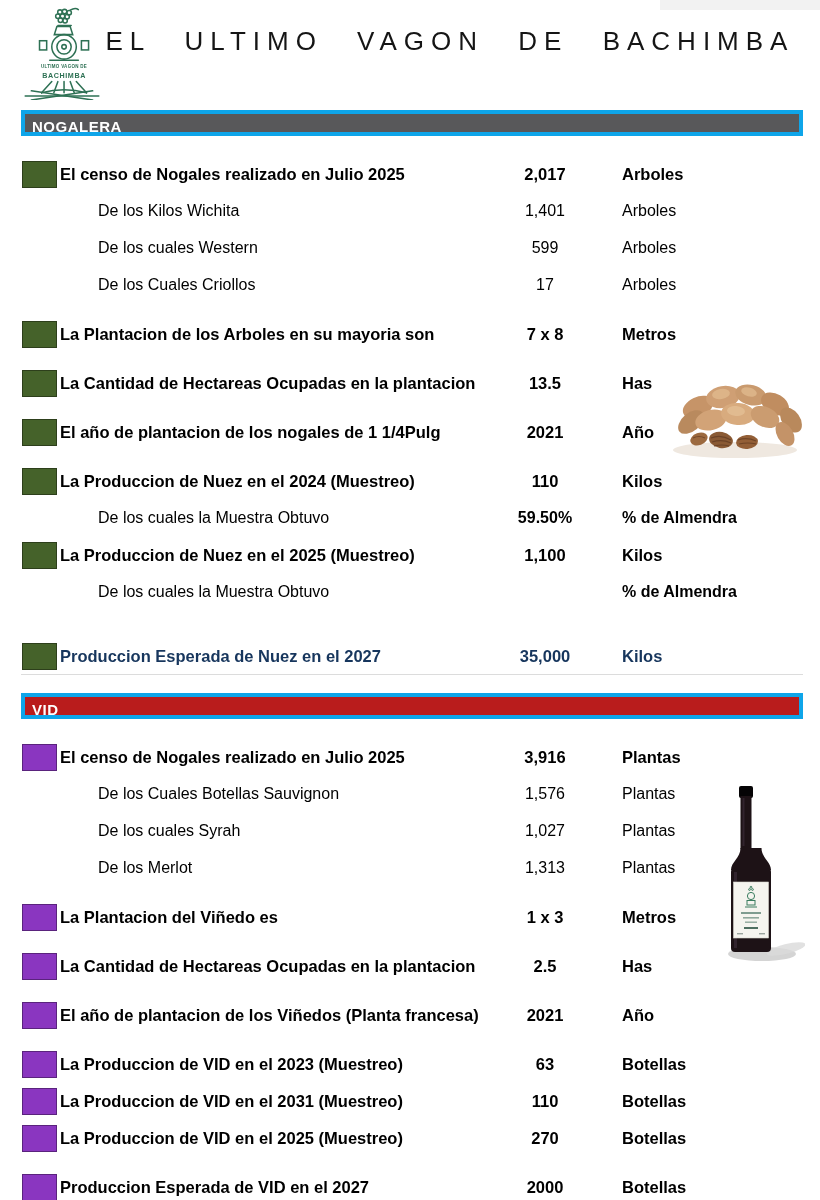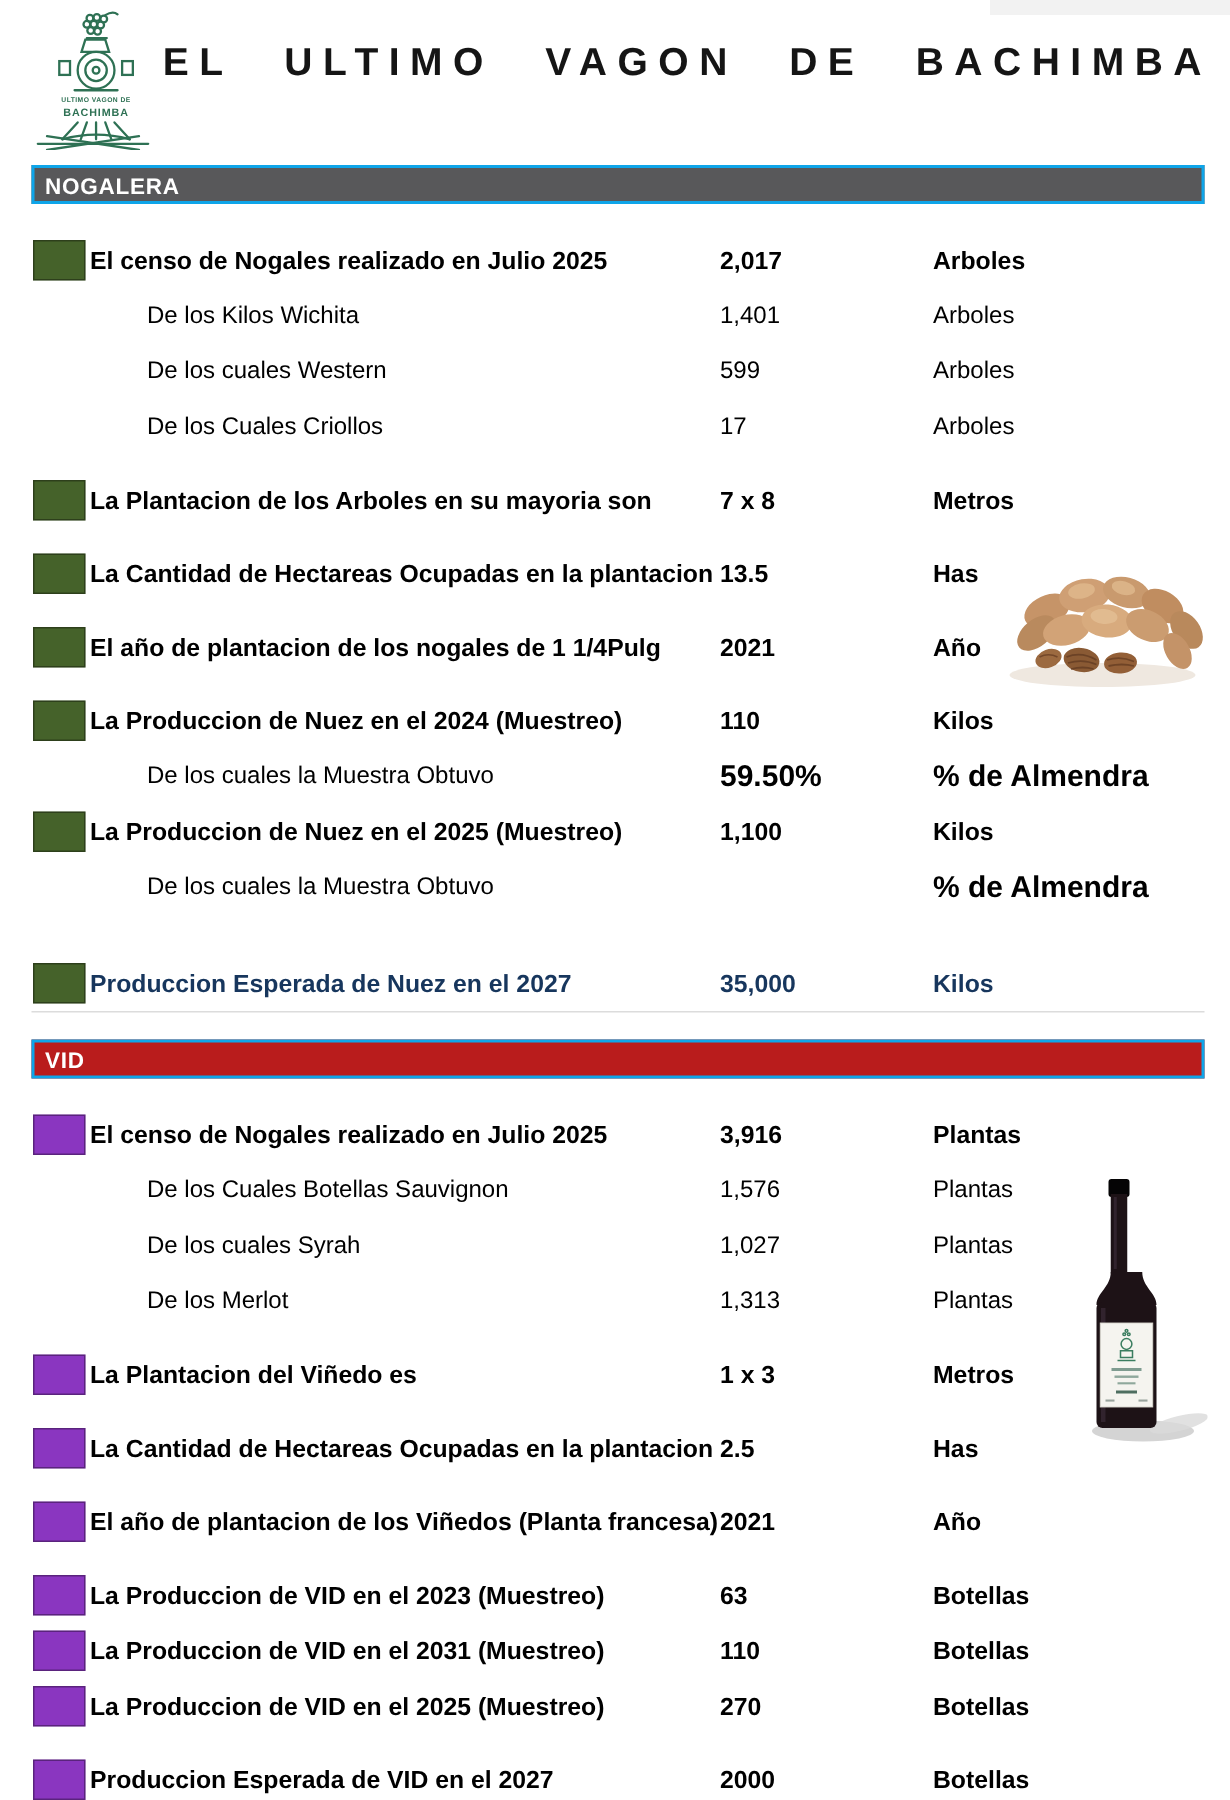--- a/index.html
+++ b/index.html
@@ -7,56 +7,56 @@
     position:relative; width:820px; height:1200px; overflow:hidden;
     background:#fff; font-family:"Liberation Sans", sans-serif; color:#000;
   }
   .corner-strip { position:absolute; left:660px; top:0; width:160px; height:10px; background:#f2f2f2; }
 
   
   .header { position:relative; height:110px; }
   .logo { position:absolute; left:18px; top:6px; width:88px; height:94px; }
   .page-title {
     position:absolute; left:92px; right:12px; top:26px;
-    text-align:right; font-size:26px; font-weight:bold; color:#151515;
+    text-align:center; font-size:26px; font-weight:normal; color:#151515;
     letter-spacing:7px; word-spacing:20px; white-space:nowrap;
   }
 
   
   .content { margin-left:21px; margin-right:17px; }
   .section:not(:first-child)::before {
     content:""; display:block; height:1px; background:#dcdcdc; margin:4px 0 18px 0;
   }
   .section-bar {
     height:26px; line-height:26px; background:#58585a;
-    border:2px solid #0ea5e9; box-sizing:border-box;
+    border:4px solid #0ea5e9; box-sizing:border-box;
   }
   .section-title {
     color:#fff; font-weight:bold; font-size:15px; letter-spacing:.5px; padding-left:7px;
   }
   .rows { padding-top:0; }
 
   
   .row { position:relative; height:28px; line-height:28px; margin-top:9px; white-space:nowrap; }
   .rows .row:first-child { margin-top:24px; }
   .row.gap { margin-top:21px; }
   .bullet {
     display:inline-block; vertical-align:middle; width:35px; height:27px;
     margin-left:1px; margin-top:-3px; border:1px solid rgba(0,0,0,.35); box-sizing:border-box;
   }
   .row.sub .bullet { visibility:hidden; }
   .label { font-size:16.5px; font-weight:bold; margin-left:3px; }
   .row.sub .label { font-weight:normal; font-size:16px; padding-left:38px; }
   .value {
-    position:absolute; left:459px; top:0; width:160px; text-align:left;
+    position:absolute; left:444px; top:0; width:160px; text-align:center;
     font-size:16.5px; font-weight:bold;
   }
   .unit { position:absolute; left:601px; top:0; font-size:16.5px; font-weight:bold; }
   .row.sub .value, .row.sub .unit { font-weight:normal; font-size:16px; }
-  .row.sub.vbold .value, .row.sub.vbold .unit { font-weight:bold; font-size:20px; }
+  .row.sub.vbold .value, .row.sub.vbold .unit { font-weight:bold; font-size:16px; }
 
   
   .pecans { position:absolute; left:663px; top:362px; width:150px; height:100px; }
   .bottle { position:absolute; left:700px; top:784px; width:105px; height:185px; }
 </style>
 </head>
 <body>
 
 <div class="page">
   <div class="corner-strip"></div>

